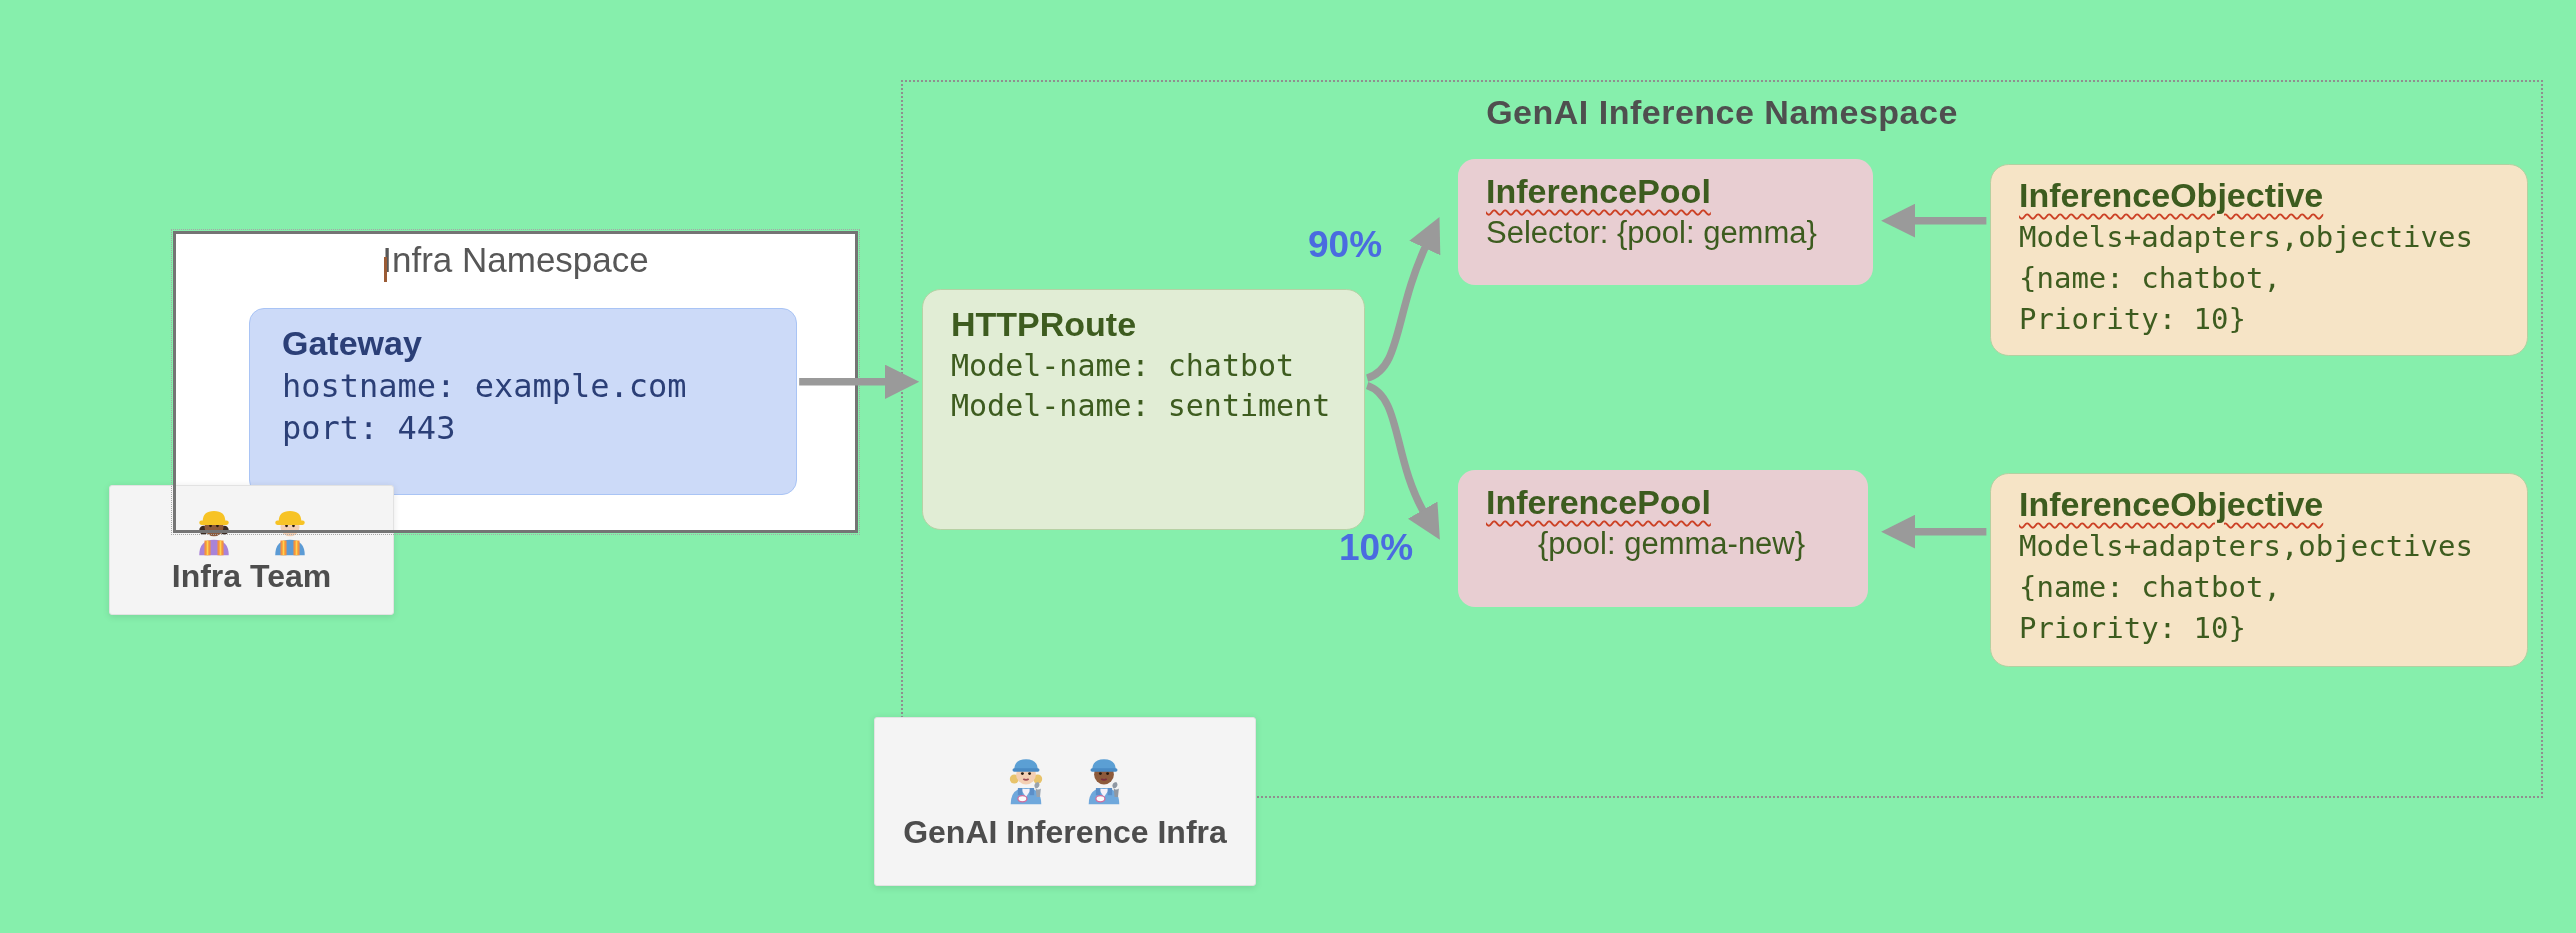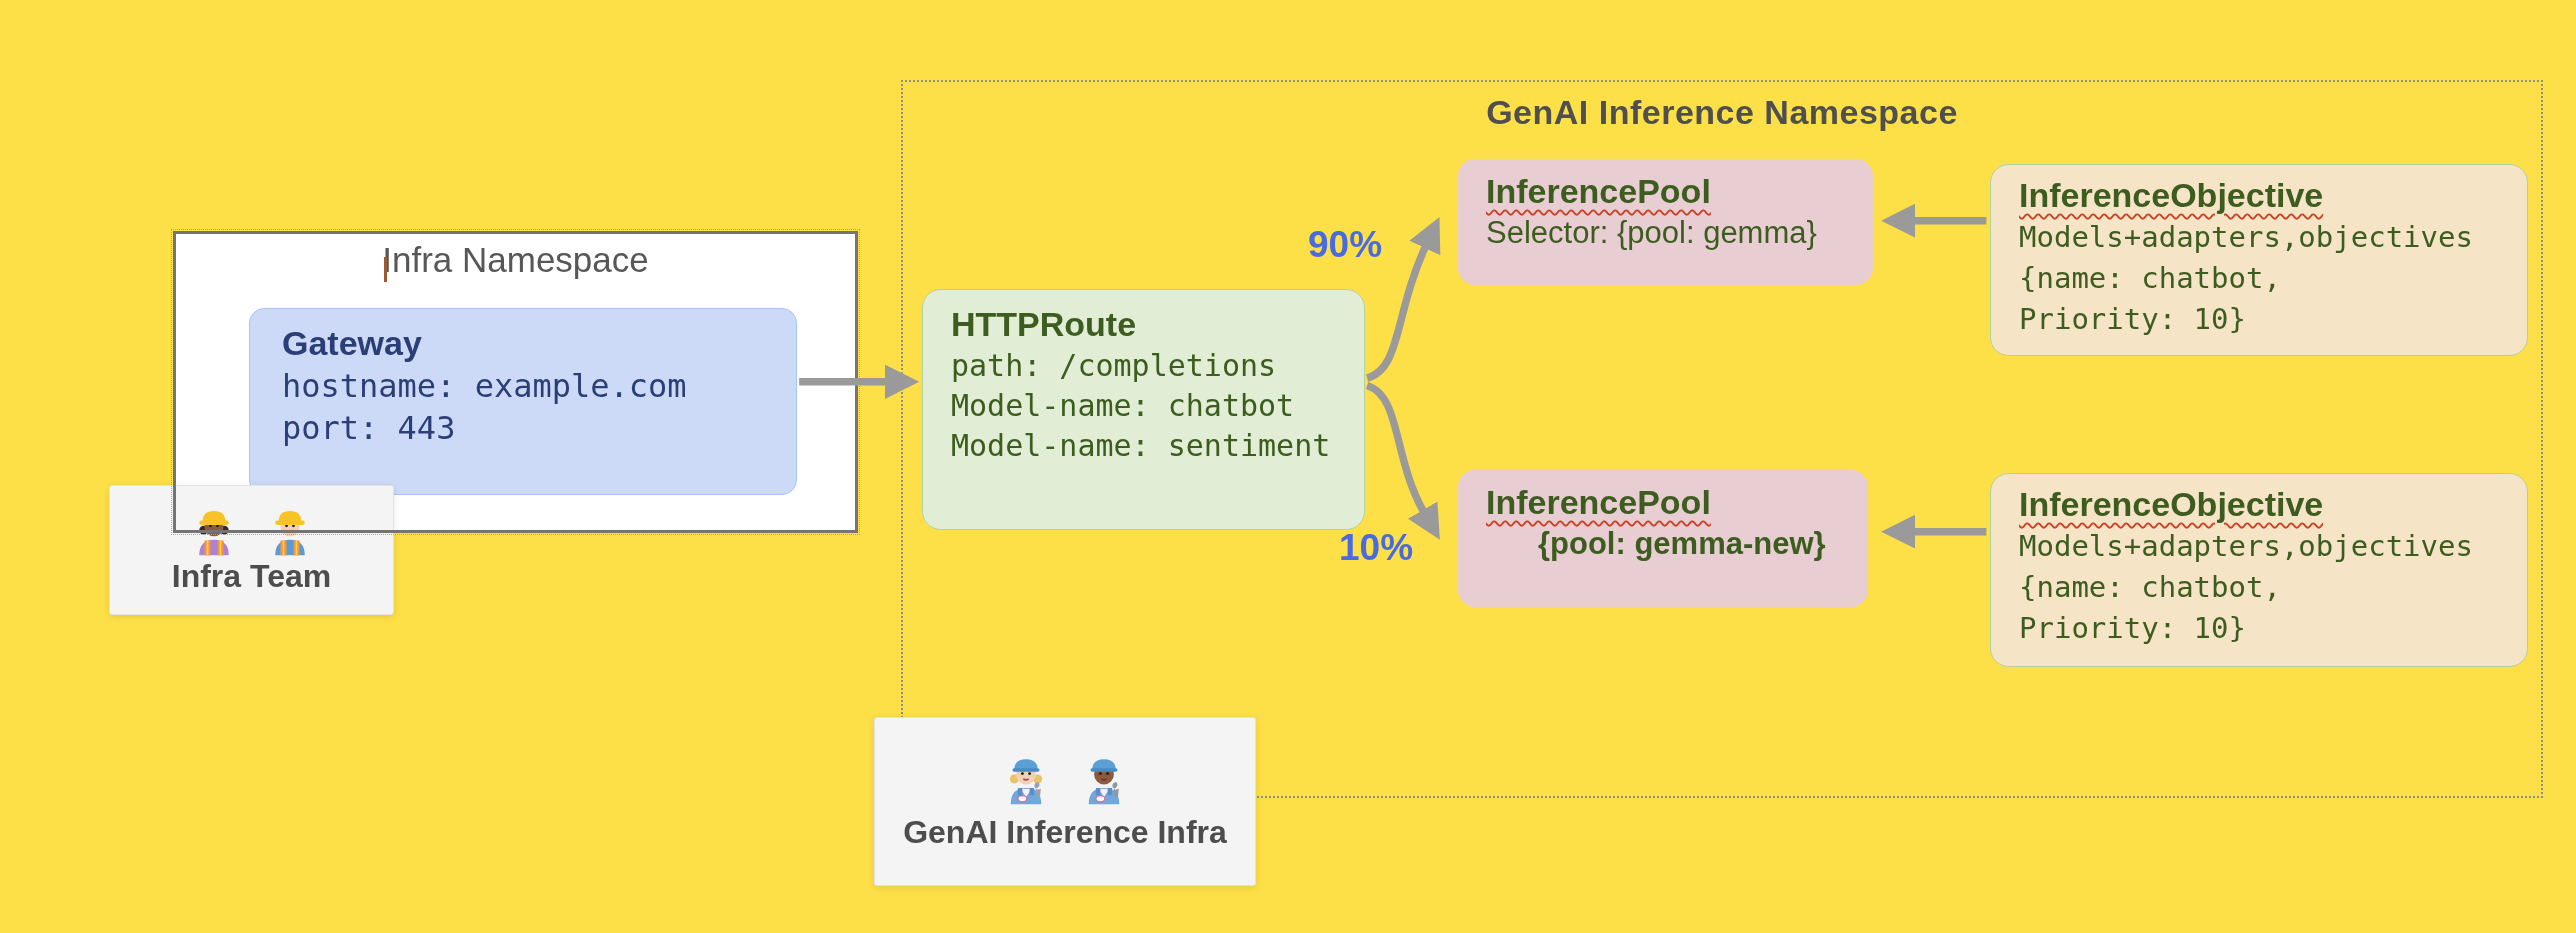--- a/index.html
+++ b/index.html
@@ -1,17 +1,17 @@
 <!DOCTYPE html>
 <html style="font-size:15px"><head>
 <meta charset="utf-8">
 <style>
   html,body{margin:0;padding:0;background:#ffffff;}
   .canvas{
-    position:relative;width:2576px;height:933px;background:#fde047;overflow:hidden;
+    position:relative;width:2576px;height:933px;background:#86efac;overflow:hidden;
     font-family:"Liberation Sans",sans-serif;
   }
   
   .ns-genai{
     position:absolute;left:901px;top:80px;width:1642px;height:718px;
     border:2.8px dotted #8f8f8f;box-sizing:border-box;z-index:1;
   }
   .ns-genai-title{
     position:absolute;left:0;top:13px;width:100%;text-align:center;
     font-size:34px;font-weight:bold;color:#4f4f4f;letter-spacing:0.5px;
@@ -58,21 +58,21 @@
   }
   .httproute .mono{font-size:30px;line-height:40px;}
   
   .pool{
     background:#e8ced2;border-radius:17px;color:#3d5c1f;
     padding:11.2px 0 0 28px;
   }
   .pool-top{left:1458px;top:159px;width:415px;height:126px;}
   .pool-bottom{left:1458px;top:470px;width:410px;height:137px;}
   .pool .sans-line{font-size:31px;line-height:39px;}
-  .indent{padding-left:52px;font-weight:bold;}
+  .indent{padding-left:52px;}
   
   .objective{
     background:#f6e4c6;border:1.9px solid #b2d1a1;border-radius:18.6px;color:#3d5c1f;
     padding:9.3px 0 0 28px;
     margin-top:38px;
   }
   .objective-top{left:1990px;top:126px;width:538px;height:192px;}
   .objective-bottom{left:1990px;top:435px;width:538px;height:194px;}
   .objective .mono{font-size:29px;line-height:41px;}
   
@@ -145,21 +145,20 @@
         <rect x="13" y="18" width="34" height="5" rx="2.5" fill="#f7c325"></rect>
       </svg>
     </div>
     <div class="team-label">Infra Team</div>
   </div>
 
   <div class="ns-infra-border"></div>
 
   <div class="node httproute">
     <div class="node-title">HTTPRoute</div>
-    <div class="mono">path: /completions</div>
     <div class="mono">Model-name: chatbot</div>
     <div class="mono">Model-name: sentiment</div>
   </div>
 
   <div class="node pool pool-top">
     <div class="node-title"><span class="squiggle">InferencePool</span></div>
     <div class="sans-line">Selector: {pool: gemma}</div>
   </div>
 
   <div class="node pool pool-bottom">

